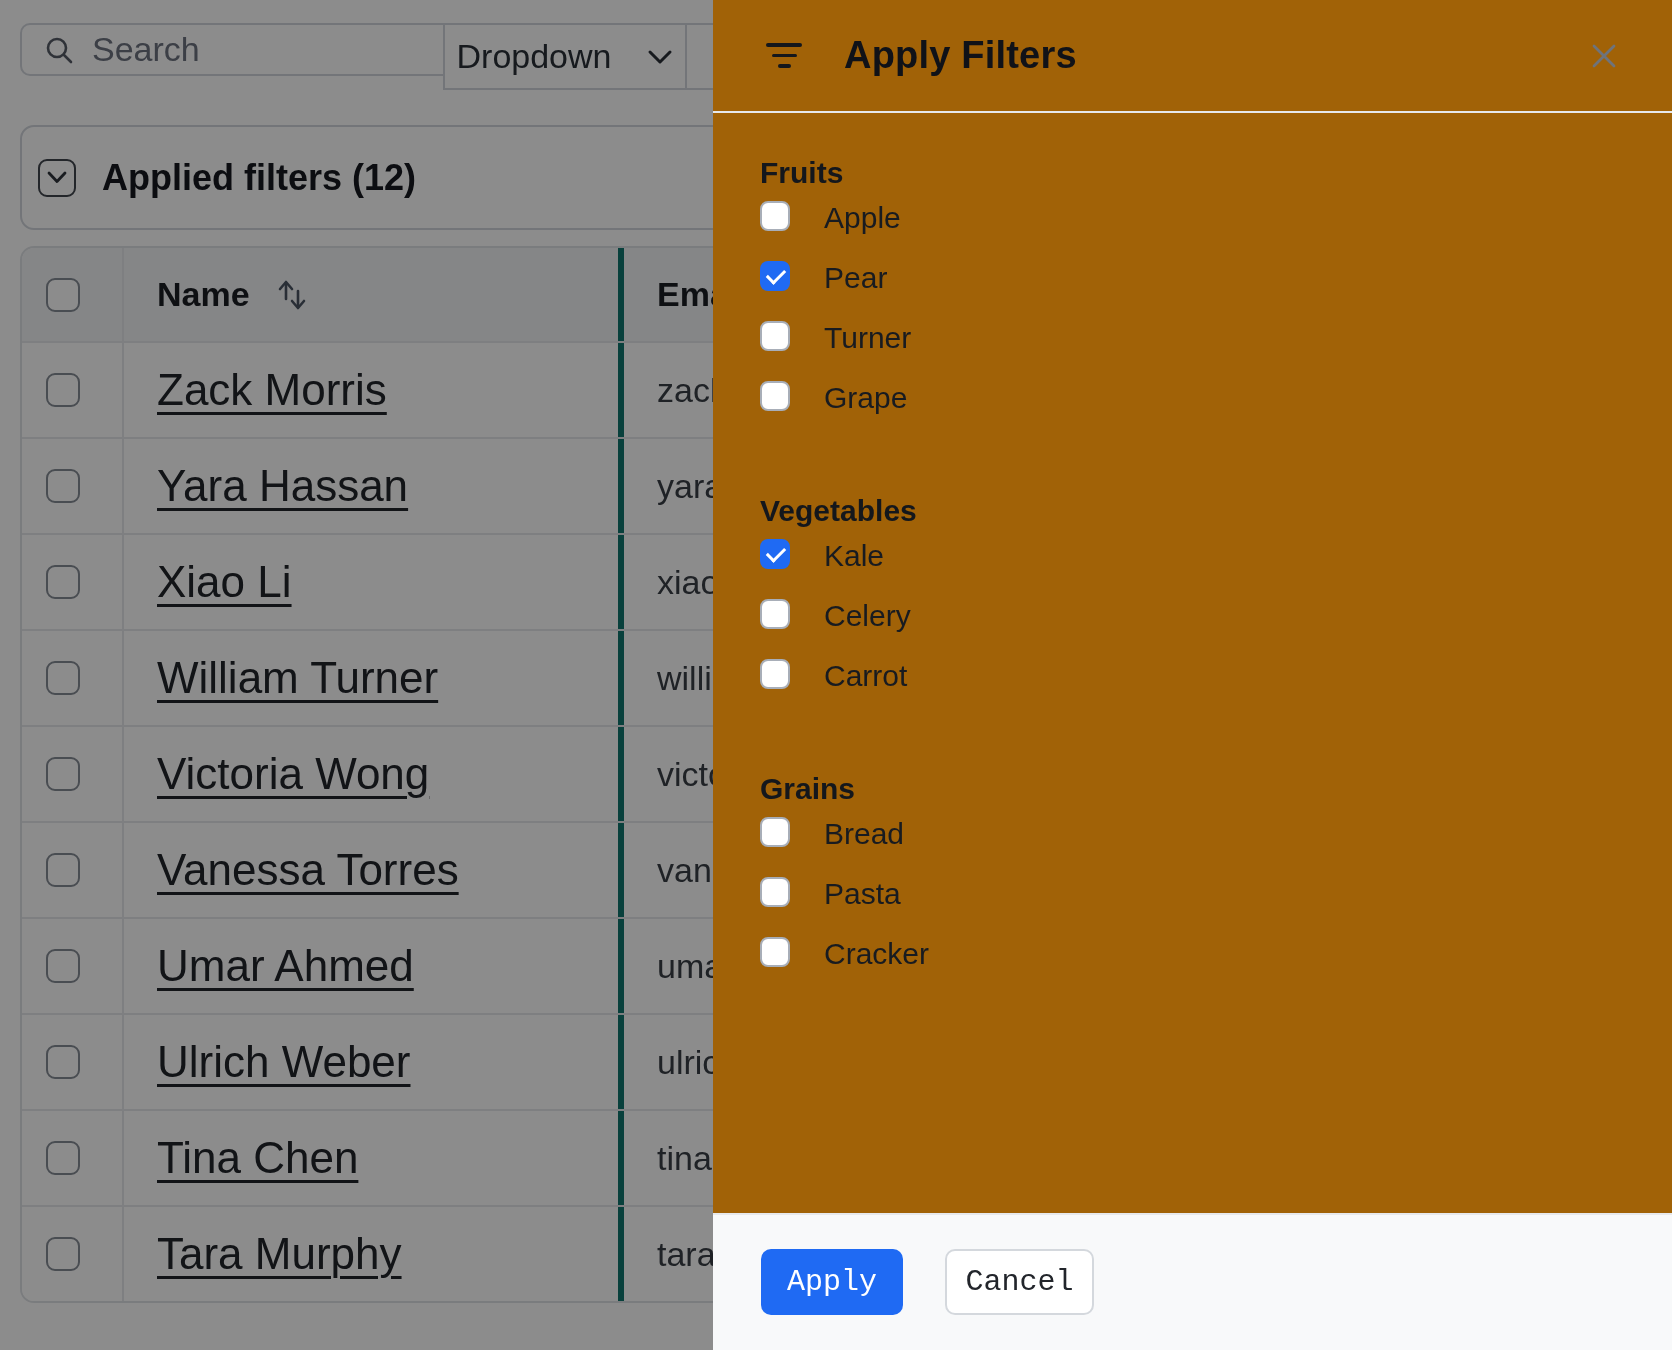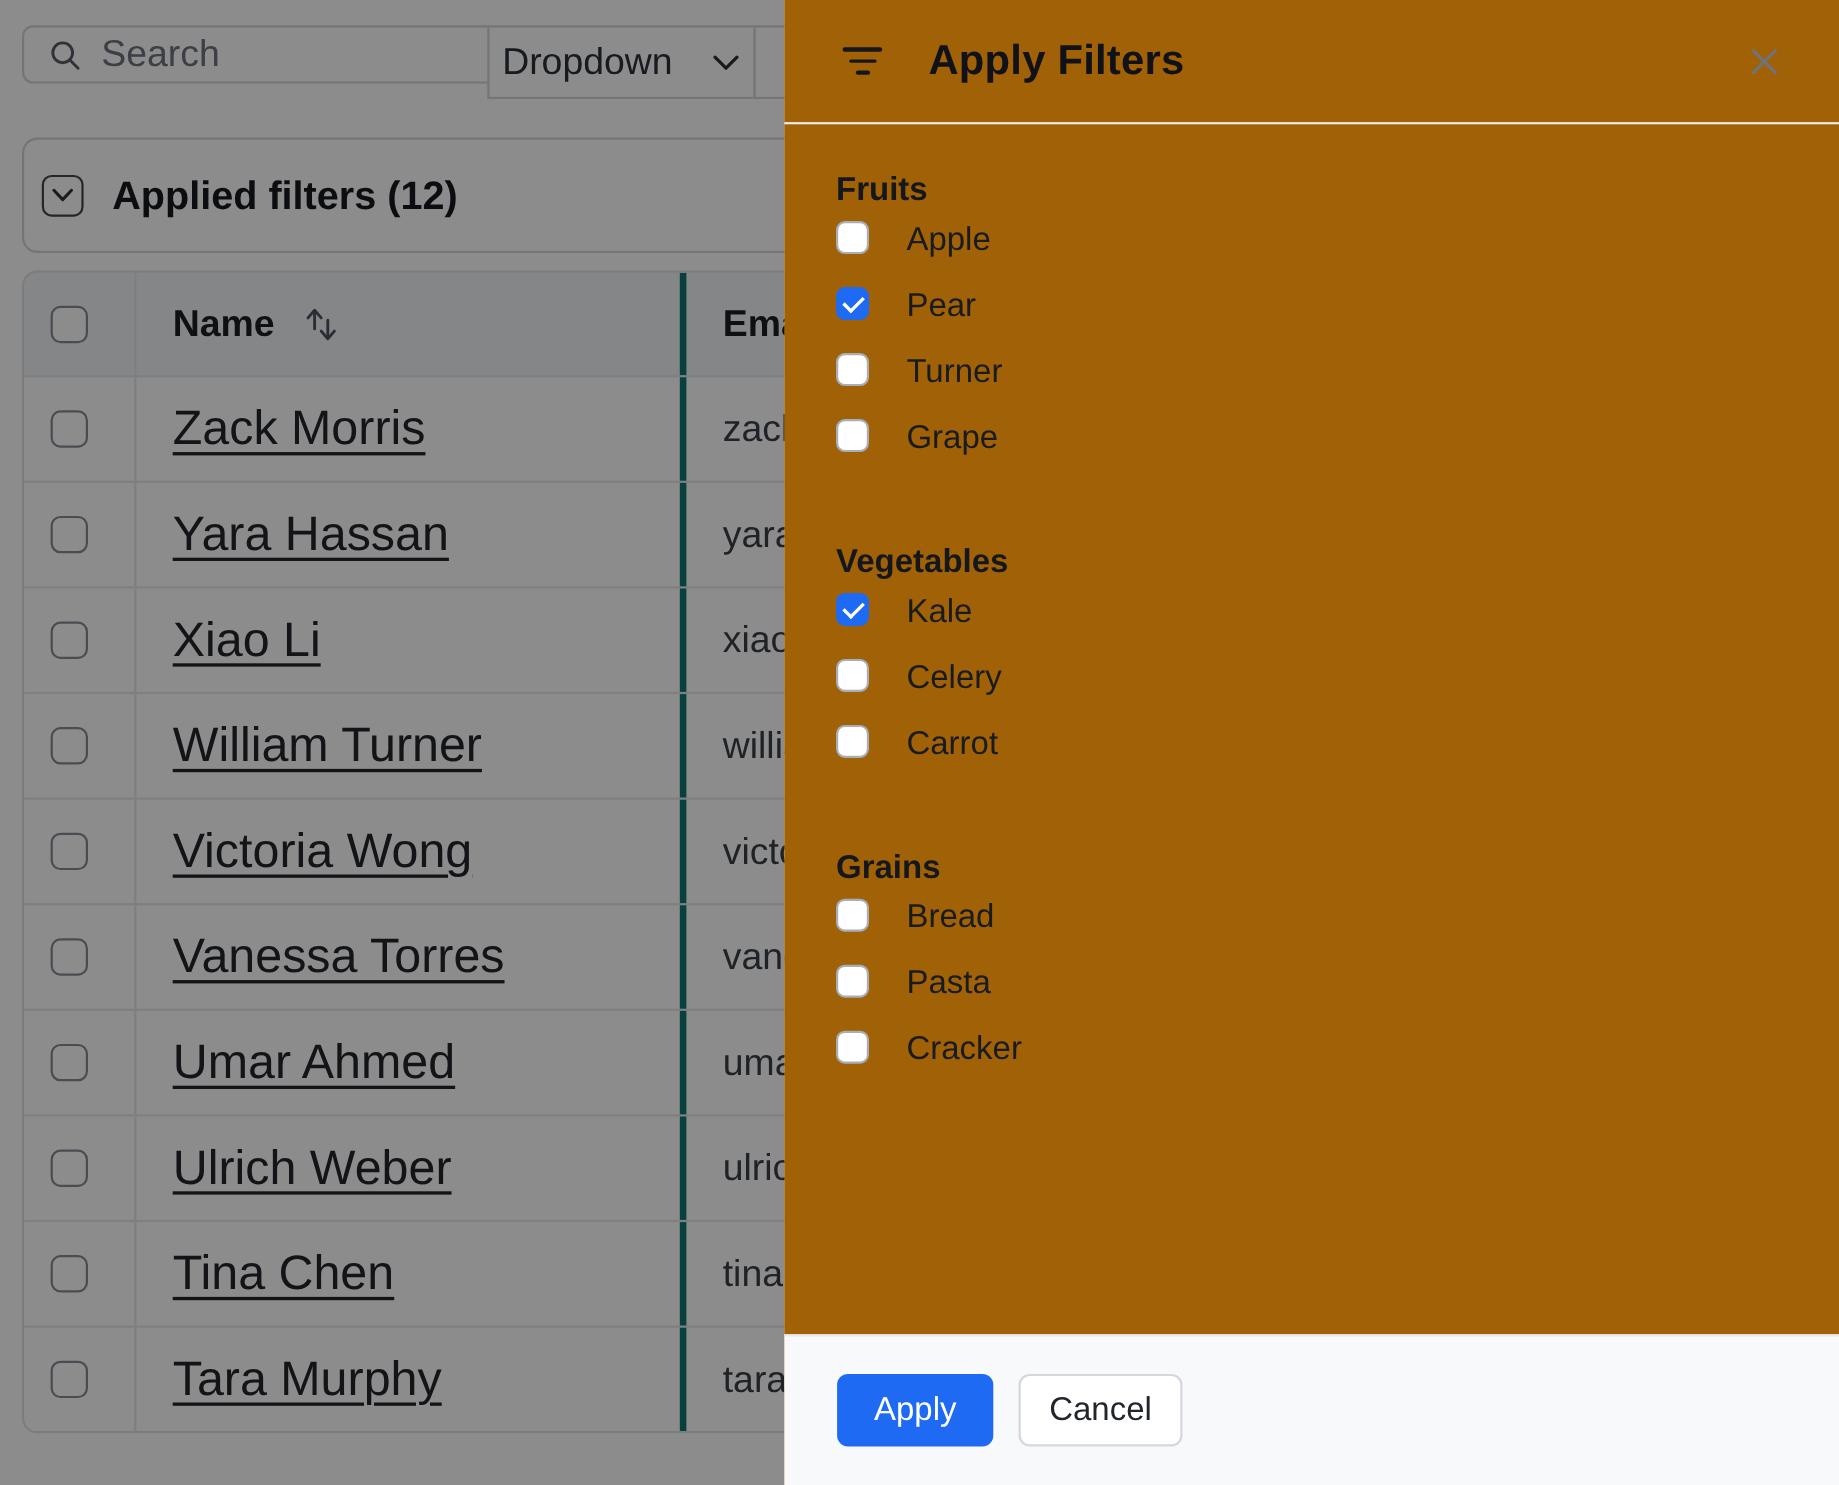--- a/index.html
+++ b/index.html
@@ -75,21 +75,21 @@
   .cb{width:30px;height:30px;border-radius:8px;box-sizing:border-box;border:2.5px solid #a8aeb8;background:#fff;position:relative;flex:0 0 30px;}
   .cb.checked{border:none;background:var(--accent,#1f6af3);}
   .cb.checked::after{
     content:"";position:absolute;left:7px;top:8px;width:15px;height:8px;
     border-left:3.5px solid #fff;border-bottom:3.5px solid #fff;transform:rotate(-45deg);
   }
   .opt-label{font-size:30px;color:#181b20;}
   .panel-footer{
     position:absolute;left:0;right:0;bottom:0;height:137px;background:#f8f9fa;
     border-top:2px solid #e7e9ec;box-sizing:border-box;display:flex;align-items:flex-start;
-    padding:34px 0 15px 48px;gap:23px;
+    padding:34px 0 15px 48px;gap:42px;font-family:Liberation Mono, monospace;
   }
   .btn{height:66px;border-radius:10px;font-size:30px;font-family:inherit;cursor:pointer;box-sizing:border-box;}
   .btn-primary{width:142px;background:var(--accent,#1f6af3);color:#fff;border:none;font-weight:500;}
   .btn-secondary{width:149px;background:#fff;color:#22252b;border:2px solid #d4d8dd;font-weight:400;}
 </style>
 </head>
 <body>
 
 <div class="stage">
 

